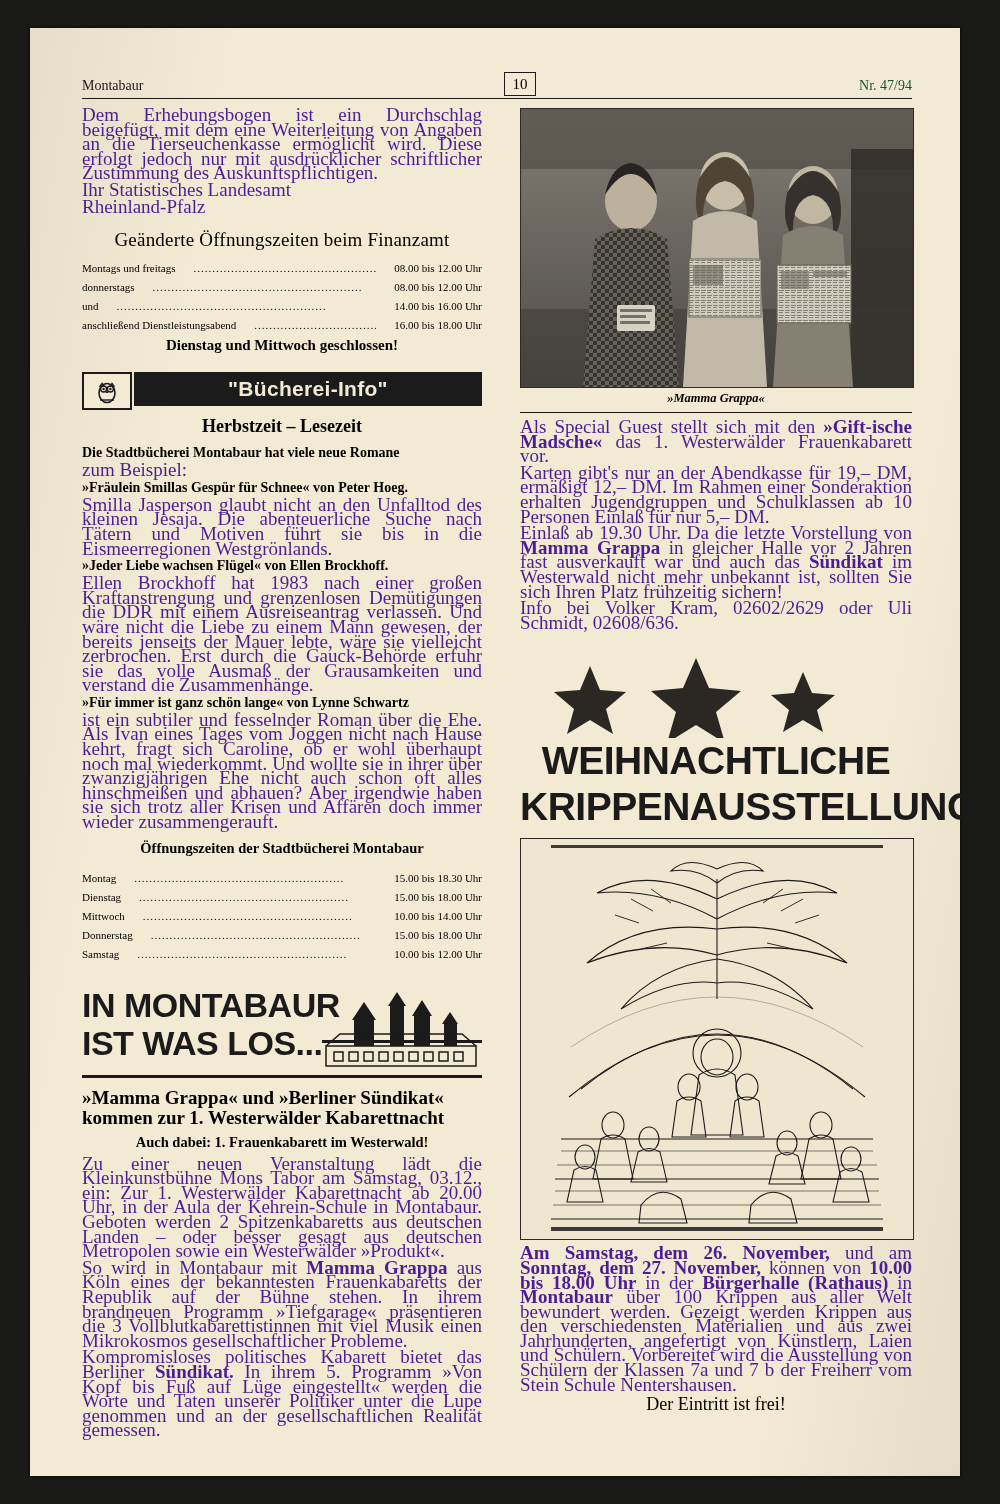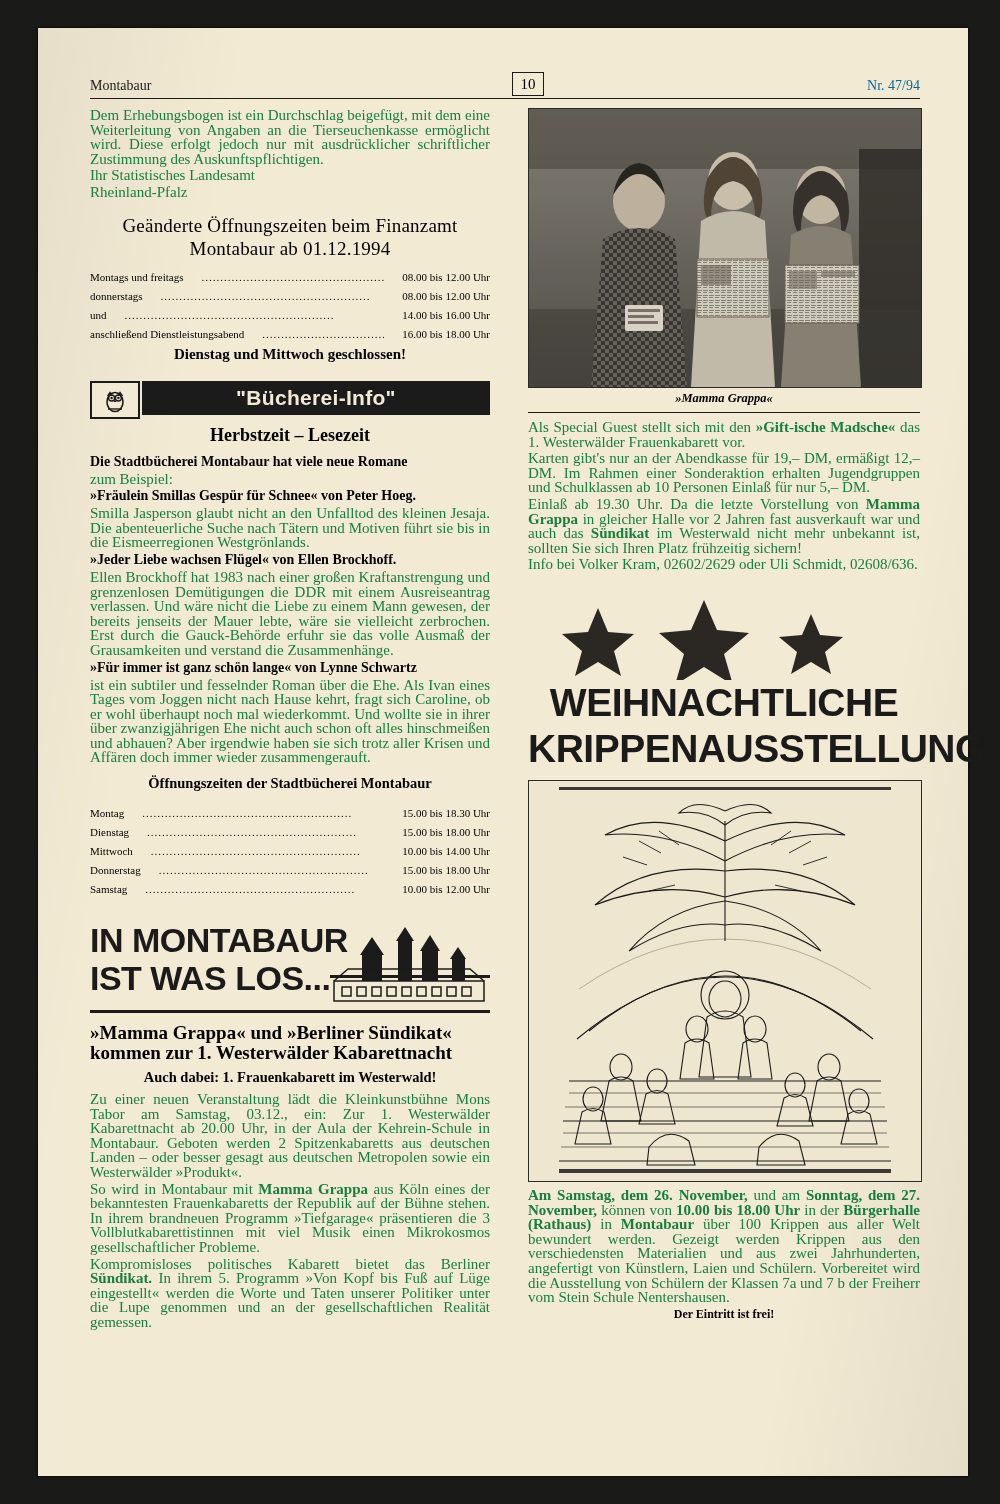--- a/index.html
+++ b/index.html
@@ -4,50 +4,50 @@
 <style>
   html,body{margin:0;padding:0;}
   body{
     width:1000px;height:1504px;
     background:#1a1a18;
     font-family:"Liberation Serif", serif;
     overflow:hidden;
   }
   .page{
     position:absolute;
-    left:38px;top:28px;
+    left:30px;top:28px;
     width:930px;height:1448px;
     background:#f3ead4;
     box-shadow:0 0 3px #000;
   }
   .page:before{
     content:"";position:absolute;left:0;top:0;right:0;bottom:0;
     background:linear-gradient(100deg,rgba(0,0,0,0.05) 0%,rgba(0,0,0,0) 18%,rgba(0,0,0,0) 82%,rgba(0,0,0,0.06) 100%);
     pointer-events:none;
   }
   .inner{
     position:absolute;left:52px;top:48px;width:830px;height:1350px;
   }
   
   .hdr{position:relative;height:26px;}
   .hdr .left{position:absolute;left:0;top:2px;font-size:14px;color:#1b1b1b;}
-  .hdr .right{position:absolute;right:0;top:2px;font-size:14px;color:#0369a1;}
+  .hdr .right{position:absolute;right:0;top:2px;font-size:14px;color:#14532d;}
   .hdr .pagenum{
     position:absolute;left:422px;top:-4px;width:30px;height:22px;
     border:1.5px solid #1b1b1b;text-align:center;font-size:15px;line-height:22px;
     background:#f3ead4;
   }
   .hdr .rule{position:absolute;left:0;right:0;top:22px;border-top:1.2px solid #1b1b1b;}
 
   .cols{position:relative;margin-top:6px;}
   .colL{position:absolute;left:0;top:0;width:400px;}
   .colR{position:absolute;left:438px;top:0;width:392px;}
 
   p{margin:0 0 2px 0;}
-  .just{text-align:justify;font-size:15px;line-height:14.6px;color:#15803d;}
+  .just{text-align:justify;font-size:19px;line-height:14.6px;color:#4c1d95;}
   b,.b{font-weight:bold;}
 
   
   .h-center{text-align:center;font-weight:normal;font-size:19px;line-height:23px;margin:14px 0 8px 0;letter-spacing:0.2px;}
   .dotline{font-size:11px;line-height:19px;display:flex;align-items:baseline;gap:16px;}
   .dotline .lbl{white-space:nowrap;}
   .dotline .dots{flex:1;overflow:hidden;white-space:nowrap;letter-spacing:1px;margin:0 2px;}
   .dotline .val{white-space:nowrap;}
   .closed{text-align:center;font-weight:bold;font-size:15px;margin-top:2px;}
 
@@ -84,21 +84,21 @@
   .photo{width:392px;height:278px;background:#6d6a63;position:relative;overflow:hidden;border:1px solid #2a2a28;}
   .cap{font-style:italic;font-size:12.5px;text-align:center;margin-top:3px;font-weight:bold;}
   .hr-thin{border-top:1px solid #1b1b1b;margin:6px 0 7px 0;}
 
   .stars{position:relative;height:80px;margin-top:28px;}
   .wh{
     font-family:"Liberation Sans",sans-serif;font-weight:bold;
     font-size:39px;line-height:46px;letter-spacing:-0.5px;text-align:center;color:#1b1b1b;
   }
   .krippe{margin-top:8px;width:392px;height:400px;border:1px solid #2b2b28;background:#efe6d0;position:relative;overflow:hidden;}
-  .frei{text-align:center;font-weight:bold;font-size:12px;}
+  .frei{text-align:center;font-weight:normal;font-size:18px;}
 </style>
 </head>
 <body>
 
 <div class="page">
   <div class="inner">
 
     <div class="hdr">
       <div class="left">Montabaur</div>
       <div class="pagenum">10</div>
@@ -109,21 +109,20 @@
     <div class="cols">
 
       <div class="colL">
 
         <p class="just">Dem Erhebungsbogen ist ein Durchschlag beigefügt, mit dem eine Weiterleitung von Angaben an die Tierseuchenkasse ermöglicht wird. Diese erfolgt jedoch nur mit ausdrücklicher schriftlicher Zustimmung des Auskunftspflichtigen.</p>
         <p class="just">Ihr Statistisches Landesamt</p>
         <p class="just">Rheinland-Pfalz</p>
 
         <div class="h-center">
           <div>Geänderte Öffnungszeiten beim Finanzamt</div>
-          <div>Montabaur ab 01.12.1994</div>
         </div>
 
         <div>
           <div class="dotline">
             <span class="lbl">Montags und freitags</span>
             <span class="dots">........................................................</span>
             <span class="val">08.00 bis 12.00 Uhr</span>
           </div>
           <div class="dotline">
             <span class="lbl">donnerstags</span>

